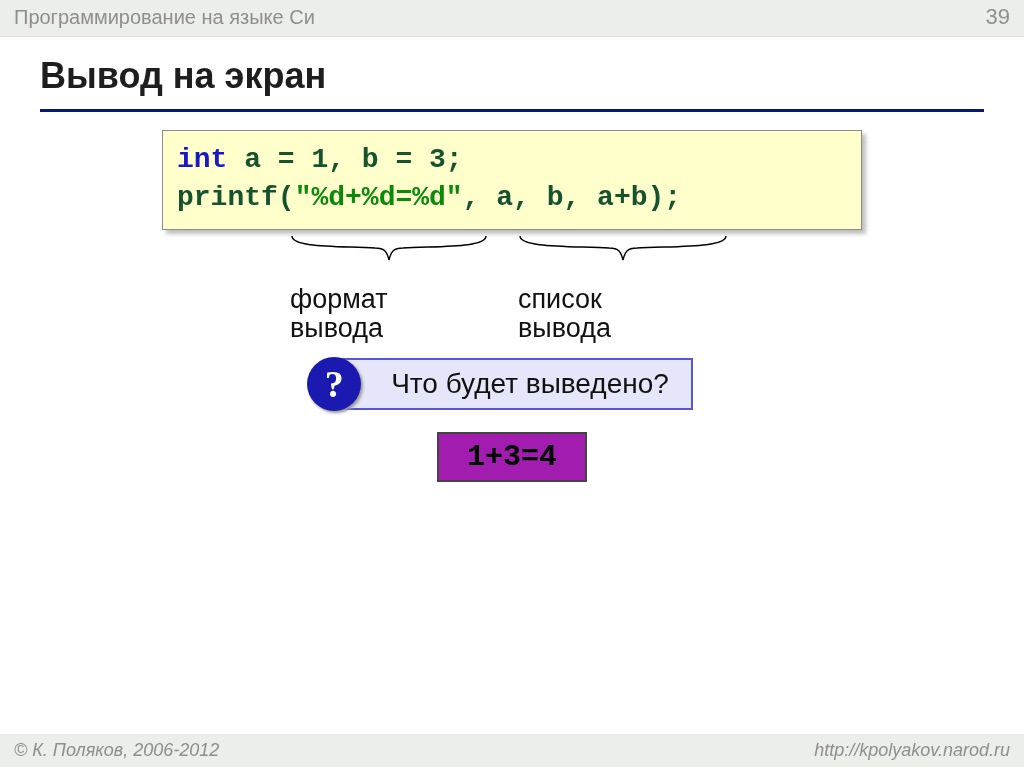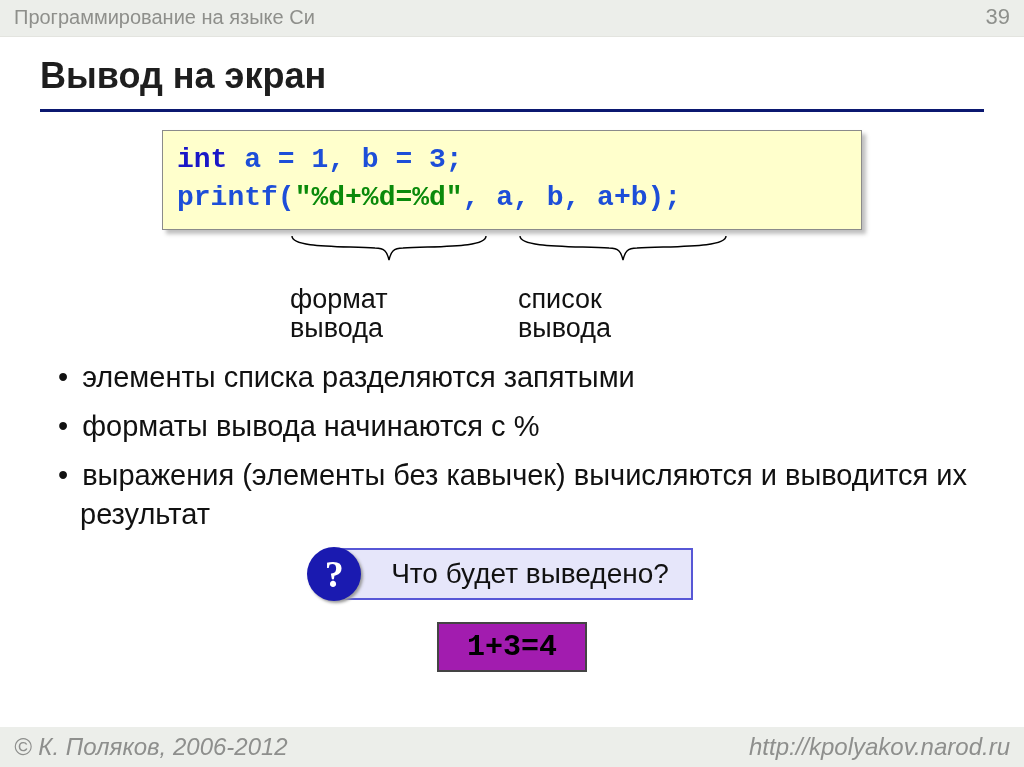--- a/index.html
+++ b/index.html
@@ -19,21 +19,21 @@
   .code-box {
     width: 700px; margin: 0 auto 6px auto;
     background: #ffffcc; border: 1px solid #8b8b8b;
     box-shadow: 4px 4px 4px #bfbfbf;
     padding: 10px 14px 12px 14px;
     font-family: "Courier New", monospace; font-size: 28px; font-weight: bold;
     line-height: 1.35; white-space: pre;
   }
   .tk-blue { color: #1a17c7; }
   .tk-green { color: #0a8a0a; }
-  .tk-default { color: #1d4ed8; }
+  .tk-default { color: #14532d; }
   .braces-row {
     width: 700px; margin: 0 auto; position: relative; height: 36px;
   }
   .brace { position: absolute; top: -2px; }
   .labels-row {
     width: 700px; margin: 0 auto; position: relative; height: 72px; font-size: 27px; color: #111;
   }
   .label-col { position: absolute; text-align: left; line-height: 1.1; margin-top: 13px; }
   ul.bullets { list-style: none; margin-top: 14px; }
   ul.bullets li {
@@ -56,21 +56,21 @@
   .q-badge span { color: #fff; font-size: 38px; font-weight: bold; font-family: Georgia, serif; }
   .answer-row { margin-top: 22px; display: flex; justify-content: center; }
   .answer-box {
     border: 2px solid #444; padding: 6px 28px;
     font-family: "Courier New", monospace; font-size: 30px; font-weight: bold;
     background: #a21caf;
   }
   .footer {
     position: absolute; left: 0; right: 0; bottom: 0;
     display: flex; justify-content: space-between; align-items: center;
-    background: #eceeea; color: #8e8f8d; font-size: 24px; font-style: italic;
+    background: #eceeea; color: #8e8f8d; font-size: 18px; font-style: italic;
     padding: 6px 14px;
   }
 </style>
 </head>
 <body>
 
 <div class="slide">
 
   <div class="header-bar">
     <span>Программирование на языке Си</span>
@@ -97,25 +97,20 @@
       <div class="label-col" style="left:128px; width:198px">
         <div>формат</div>
         <div>вывода</div>
       </div>
       <div class="label-col" style="left:356px; width:210px">
         <div>список</div>
         <div>вывода</div>
       </div>
     </div>
 
-    <ul class="bullets">
-      <li>элементы списка разделяются запятыми</li>
-      <li>форматы вывода начинаются с %</li>
-      <li>выражения (элементы без кавычек) вычисляются и выводится их результат</li>
-    </ul>
 
     <div class="question-row">
       <div class="question-box">
         <div class="q-badge">
           <span>?</span>
         </div>
         <span>Что будет выведено?</span>
       </div>
     </div>
 

